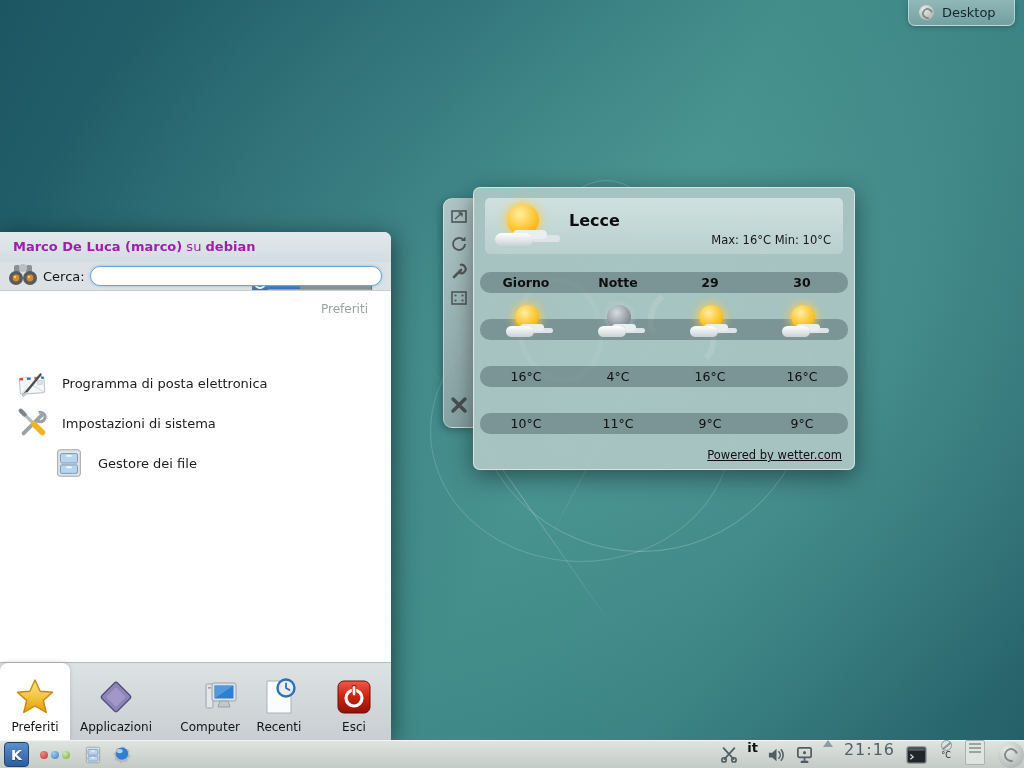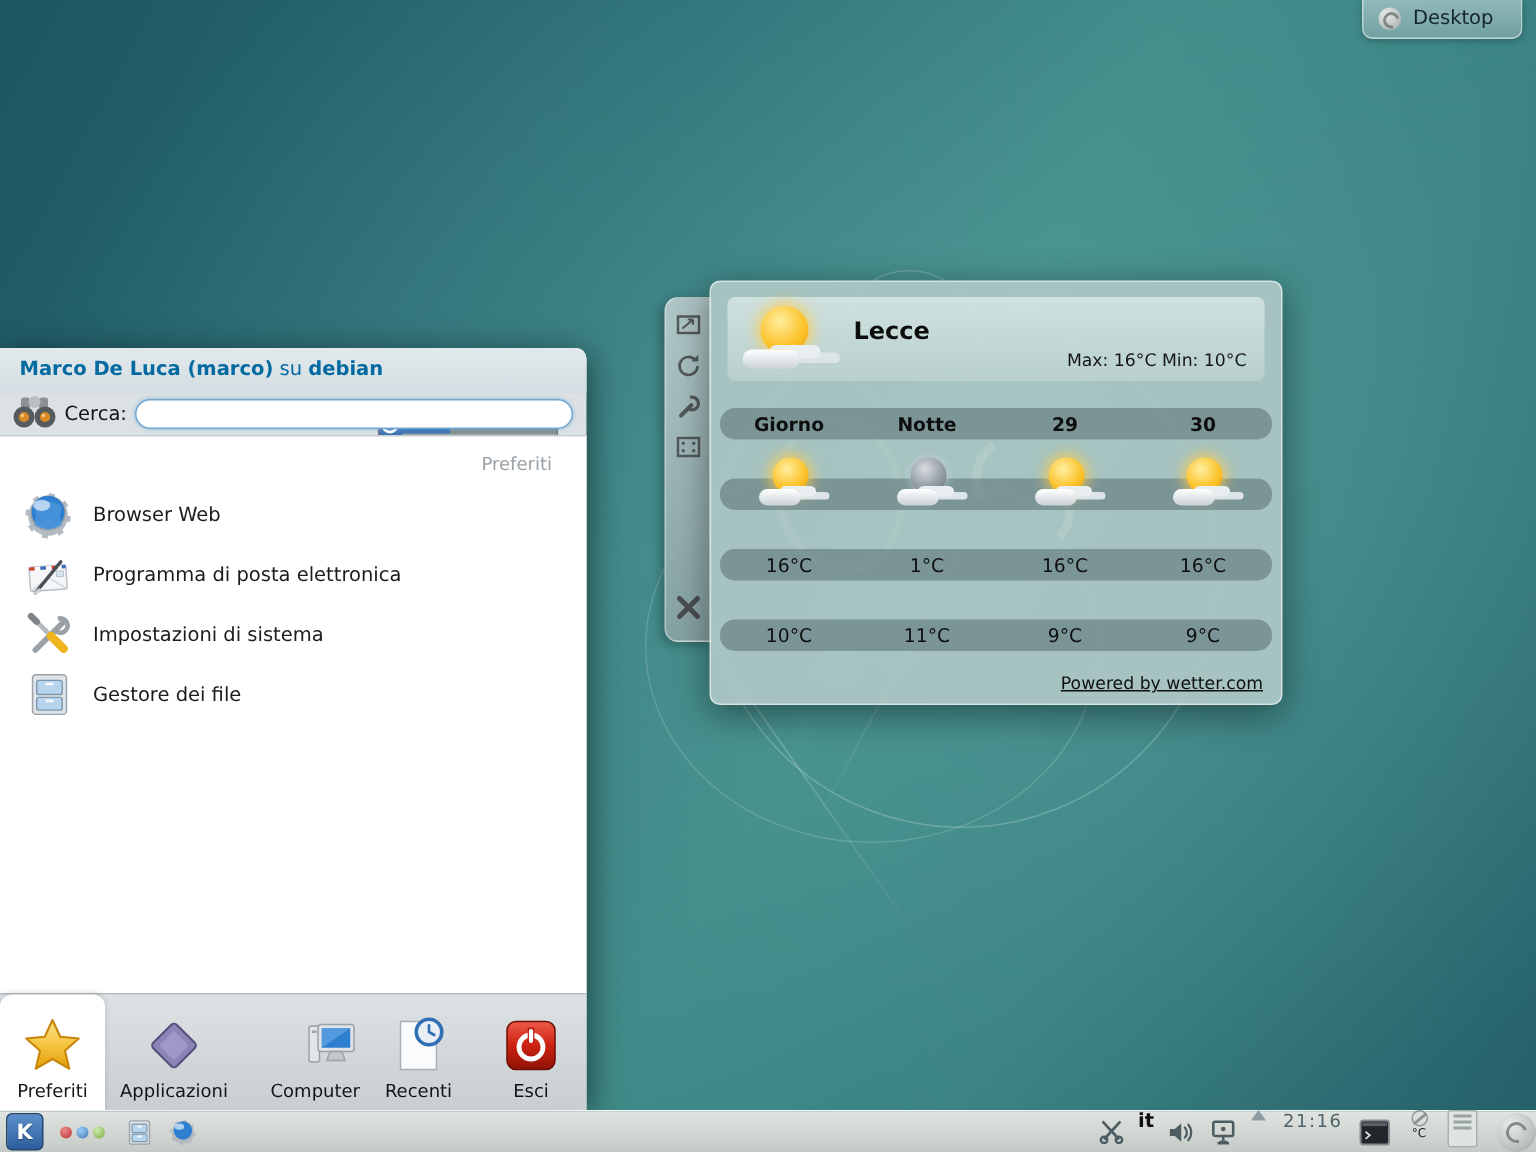--- a/index.html
+++ b/index.html
@@ -30,21 +30,21 @@
   .cashew{width:15px;height:15px;border-radius:50%;
     background:radial-gradient(circle at 35% 30%, #e8ecea, #9fa8a6);position:relative;flex:0 0 auto;}
   .cashew::after{content:"";position:absolute;left:3px;top:3px;width:7px;height:7px;border-radius:50%;
     border:2px solid rgba(110,120,118,.8);border-right-color:transparent;transform:rotate(30deg);}
 
   
   #kickoff{left:0;top:232px;width:391px;height:508px;background:#dbe1e4;
     border-radius:0 7px 0 0;box-shadow:2px 4px 22px rgba(0,0,0,.5);z-index:30;}
   #kickoff .titlebar{position:absolute;left:0;top:0;right:0;height:30px;
     background:linear-gradient(#e2e9ec,#d3dde1);border-radius:0 7px 0 0;}
-  #kickoff .title{position:absolute;left:13px;top:7px;font-size:13px;color:#0369a1;}
+  #kickoff .title{position:absolute;left:13px;top:7px;font-size:13px;color:#a21caf;}
   #kickoff .title b{font-weight:bold;}
   .badge{position:absolute;right:19px;top:6px;display:flex;align-items:center;height:15px;
     border:1px solid #6d7476;background:#9aa2a4;box-shadow:0 1px 1px rgba(0,0,0,.2);margin-top:36px;}
   .badge .logo{width:15px;height:15px;background:linear-gradient(#6d9fd4,#3c70ae);display:flex;align-items:center;justify-content:center;}
   .badge .logo span{width:8px;height:8px;border-radius:50%;border:2px solid #fff;display:block;}
   .badge .kde{background:linear-gradient(#5f94cd,#3a72b4);color:#fff;font-size:9px;font-weight:bold;
     letter-spacing:1px;padding:1px 4px 2px;}
   .badge .dsk{background:linear-gradient(#a3abad,#848c8e);color:#f4f6f6;font-size:9px;font-weight:bold;
     letter-spacing:2px;padding:1px 5px 2px;}
   #search-row{position:absolute;left:0;top:30px;right:0;height:28px;}
@@ -115,21 +115,21 @@
     background:linear-gradient(#5b90cb,#2d5e9c);border:1px solid #24456f;
     color:#fff;font-weight:bold;font-size:14px;display:flex;align-items:center;justify-content:center;
     text-shadow:0 1px 1px rgba(0,0,0,.4);}
   .dots{display:flex;gap:3px;margin-left:11px;}
   .dot{width:8px;height:8px;border-radius:50%;}
   .dot.red{background:radial-gradient(circle at 35% 30%, #e88, #b33);}
   .dot.blue{background:radial-gradient(circle at 35% 30%, #9cf, #47a);}
   .dot.green{background:radial-gradient(circle at 35% 30%, #cea, #7a4);}
   #tray{margin-left:auto;display:flex;gap:9px;}
   #kbd-layout{font-size:13px;font-weight:bold;color:#101010;}
-  #clock{font-size:12px;color:#50636a;letter-spacing:1px;margin:0 2px;}
+  #clock{font-size:16px;color:#50636a;letter-spacing:1px;margin:0 2px;}
   .tri-up{width:0;height:0;border-left:5px solid transparent;border-right:5px solid transparent;
     border-bottom:7px solid #8d9da1;}
   #wtray{display:flex;flex-direction:column;align-items:center;line-height:1;width:20px;}
   #wtray .circ{width:11px;height:11px;border-radius:50%;border:1.5px solid #8d9599;position:relative;box-sizing:border-box;}
   #wtray .circ::after{content:"";position:absolute;left:-1px;top:4px;width:11px;height:1.5px;
     background:#8d9599;transform:rotate(-40deg);}
   #wtray .lbl{font-size:8px;color:#222;margin-top:1px;}
   #mini-widget{width:20px;height:25px;background:rgba(224,230,226,.9);border:1px solid #aab2ae;
     border-radius:2px;display:flex;flex-direction:column;align-items:center;padding-top:2px;box-sizing:border-box;gap:2px;}
   #mini-widget i{display:block;width:12px;height:2px;background:#9aa49f;}
@@ -183,30 +183,20 @@
       <circle cx="8" cy="18" r="1.2" fill="#f6c980"></circle>
       <circle cx="22" cy="18" r="1.2" fill="#f6c980"></circle>
     </svg>
     <span class="lbl">Cerca:</span>
     <input id="search-input" type="text" placeholder="" style="">
   </div>
 
   <div class="content">
     <span class="category">Preferiti</span>
 
-    <div class="fav-item" style="top:32px;">
-      <svg class="ic" viewBox="0 0 36 36">
-        <circle cx="17" cy="19" r="14" fill="#b3bac0" stroke="#b3bac0" stroke-width="4" stroke-dasharray="4 7"></circle>
-        <circle cx="17" cy="17" r="12.5" fill="#9aa2a8"></circle>
-        <circle cx="17" cy="16.4" r="11.6" fill="#2f7fd0"></circle>
-        <path d="M7 12 q10 -6 20 0 q-3 8 0 14 q-10 5 -20 0 q3 -8 0 -14z" fill="#4e9ade" opacity=".7"></path>
-        <ellipse cx="12.5" cy="11.5" rx="6" ry="4" fill="#cfe5f7" opacity=".8"></ellipse>
-      </svg>
-      <span class="txt">Browser Web</span>
-    </div>
 
     <div class="fav-item" style="top:72px;">
       <svg class="ic" viewBox="0 0 36 36">
         <g transform="rotate(-4 18 20)">
           <rect x="4" y="12" width="26" height="17" rx="1.5" fill="#f4f6f8" stroke="#b6bdc3"></rect>
           <rect x="4" y="12" width="26" height="2.4" fill="#fff"></rect>
           <rect x="4" y="12" width="4" height="2.4" fill="#cc4433"></rect>
             <rect x="12" y="12" width="4" height="2.4" fill="#3a6fb4"></rect>
           <rect x="20" y="12" width="4" height="2.4" fill="#cc4433"></rect>
             <rect x="27" y="12" width="3" height="2.4" fill="#3a6fb4"></rect>
@@ -223,21 +213,21 @@
       <svg class="ic" viewBox="0 0 36 36">
         <path d="M8 29 L27 10" stroke="#9aa2a8" stroke-width="4" stroke-linecap="round"></path>
         <path d="M24 7 a5 5 0 1 1 -2 8" fill="none" stroke="#9aa2a8" stroke-width="3.4"></path>
         <path d="M7 7 L19 19" stroke="#b3bac0" stroke-width="3.4" stroke-linecap="round"></path>
         <path d="M19 19 L28 28" stroke="#f0b41e" stroke-width="6" stroke-linecap="round"></path>
         <path d="M5 5 L9 9" stroke="#7d858b" stroke-width="4.6" stroke-linecap="round"></path>
       </svg>
       <span class="txt">Impostazioni di sistema</span>
     </div>
 
-    <div class="fav-item" style="top:152px;">
+    <div class="fav-item" style="top:152px;padding-left:36px;">
       <svg class="ic" viewBox="0 0 36 36">
         <rect x="6" y="4" width="24" height="28" rx="2.5" fill="#dfe4e8" stroke="#9aa1a7"></rect>
         <rect x="9" y="8" width="18" height="10" rx="1.5" fill="#b7d4ee" stroke="#7f97ab"></rect>
         <rect x="9" y="20" width="18" height="9" rx="1.5" fill="#b7d4ee" stroke="#7f97ab"></rect>
         <rect x="15" y="9.5" width="6" height="2" rx="1" fill="#f3f7fa"></rect>
         <rect x="15" y="21.5" width="6" height="2" rx="1" fill="#f3f7fa"></rect>
       </svg>
       <span class="txt">Gestore dei file</span>
     </div>
   </div>
@@ -367,21 +357,21 @@
     <div class="wcell">
         <div class="wicon" style="margin-top:-16px;">
           <span class="sun"></span>
           <span class="cloud"></span>
         </div>
       </div>
   </div>
 
   <div class="wbar" style="top:178px;">
     <div class="wcell">16°C</div>
-    <div class="wcell">1°C</div>
+    <div class="wcell">4°C</div>
     <div class="wcell">16°C</div>
     <div class="wcell">16°C</div>
   </div>
 
   <div class="wbar" style="top:225px;">
     <div class="wcell">10°C</div>
     <div class="wcell">11°C</div>
     <div class="wcell">9°C</div>
     <div class="wcell">9°C</div>
   </div>

